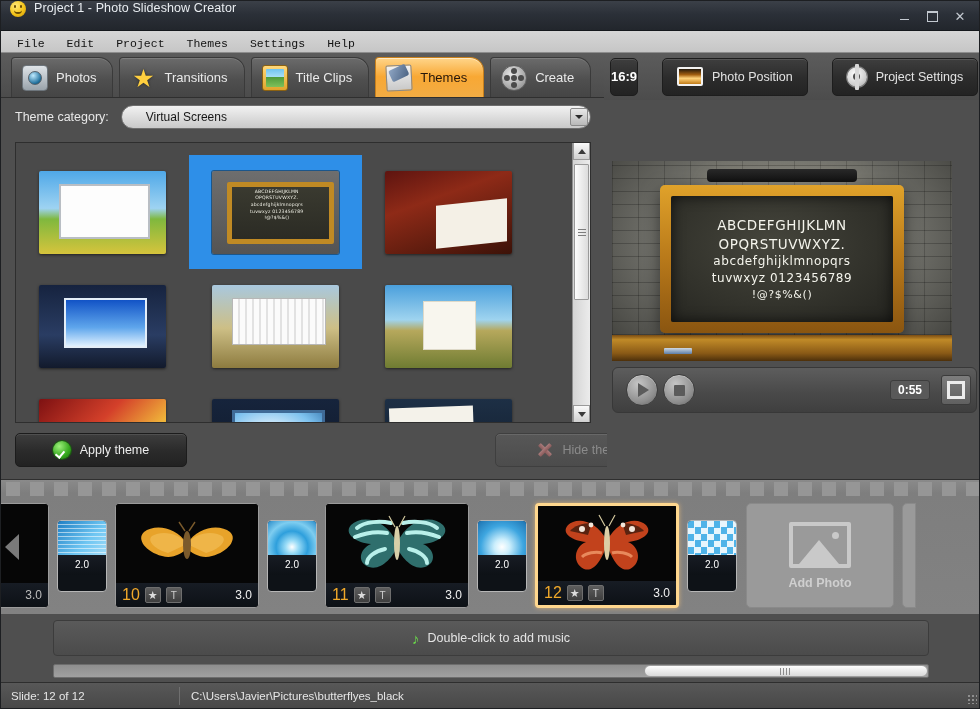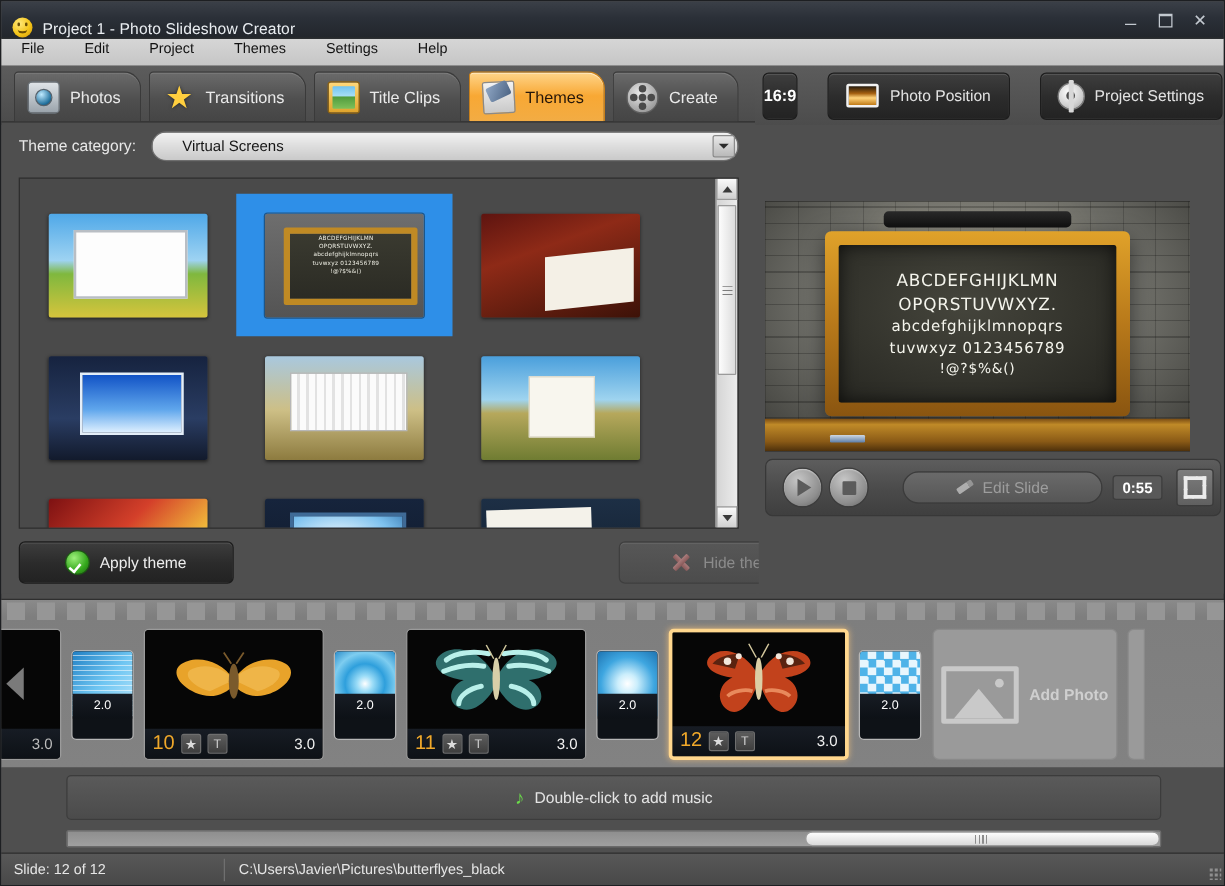--- a/index.html
+++ b/index.html
@@ -15,21 +15,21 @@
     background: #4f4f4f;
     border: 1px solid #1d1f22;
     overflow: hidden;
   }
 
   
   .titlebar {
     position: relative; height: 30px;
     background: linear-gradient(180deg,#3b4048 0%,#2b3038 45%,#22262c 100%);
     border-bottom: 1px solid #15181c;
-    display: flex; align-items: flex-end;
+    display: flex; align-items: flex-start;
   }
   .title-icon {
     width: 16px; height: 16px; margin-left: 9px; margin-right: 8px;
     border-radius: 50%;
     background: radial-gradient(circle at 35% 30%, #ffe87a 0%, #f5c518 55%, #c99207 100%);
     position: relative; flex: none;
   }
   .title-icon::before, .title-icon::after {
     content:""; position:absolute; width:2px; height:3px; background:#6b4e04; border-radius:1px;
     top:4px;
@@ -50,21 +50,21 @@
     color: #c3c9d0; font-size: 13px; cursor: pointer; line-height: 1;
     display:flex; align-items:center; justify-content:center;
   }
   .wc-min::after { content:""; display:block; width:9px; height:1px; background:#c3c9d0; margin-top:7px; }
   .wc-max::after { content:""; display:block; width:9px; height:8px; border:1px solid #c3c9d0; border-top-width:2px; }
 
   
   .menubar {
     height: 22px; background: linear-gradient(180deg,#d6d6d6,#c6c6c6);
     border-bottom: 1px solid #8d8d8d;
-    display: flex; align-items: flex-start; padding-left: 8px; gap: 16px;
+    display: flex; align-items: flex-end; padding-left: 8px; gap: 6px; font-family: Liberation Mono, monospace;
   }
   .menubar span {
     font-size: 11.5px; color: #121212; padding: 2px 8px; cursor: default; border-radius: 2px;
   }
 
   
   .tabrow {
     height: 45px;
     background: linear-gradient(180deg,#5c5c5c 0%,#4c4c4c 100%);
     display: flex; align-items: flex-end; padding: 0 0 0 10px;
@@ -483,21 +483,21 @@
       repeating-conic-gradient(#e8f6fd 0% 25%, #4fb3e8 0% 50%) 0 0 / 13px 13px; }
 
   .scroll-arrow {
     position:absolute; left:4px; top:50%; transform:translateY(-50%);
     width:0;height:0; border-top:13px solid transparent; border-bottom:13px solid transparent;
     border-right:14px solid #7a7a7a; cursor:pointer; z-index:5;
   }
   .addphoto {
     position:relative; width:148px; height:105px; flex:none; margin:0 4px;
     background:#9a9a9a; border:1px solid #8a8a8a; border-radius:5px;
-    display:flex; flex-direction:row; align-items:center; justify-content:center; gap:8px;
+    display:flex; flex-direction:column; align-items:center; justify-content:center; gap:8px;
     cursor:pointer;
   }
   .ap-icon {
     width:62px; height:46px; border:4px solid #c9c9c9; border-radius:2px; position:relative;
     background:#9a9a9a; overflow:hidden;
   }
   .ap-icon::after{
     content:""; position:absolute; left:6px; bottom:0; width:0;height:0;
     border-left:20px solid transparent; border-right:20px solid transparent;
     border-bottom:24px solid #c9c9c9;
@@ -696,24 +696,20 @@
         </div>
       </div>
       <div class="pv-ledge"></div>
       <div class="pv-chalkbox"></div>
     </div>
 
     <div class="pv-ctrlbar">
       <div class="pv-ctrl-bg"></div>
       <div class="rbtn play"></div>
       <div class="rbtn stop"></div>
-      <div class="edit-slide">
-        <span class="ico-pencil"></span>
-        <span>Edit Slide</span>
-      </div>
       <div class="timecode">0:55</div>
       <div class="fullscreen">
         <span class="fs-tr"></span>
           <span class="fs-bl"></span>
       </div>
     </div>
   </div>
 
   <div class="filmstrip">
     <div class="perf"></div>

